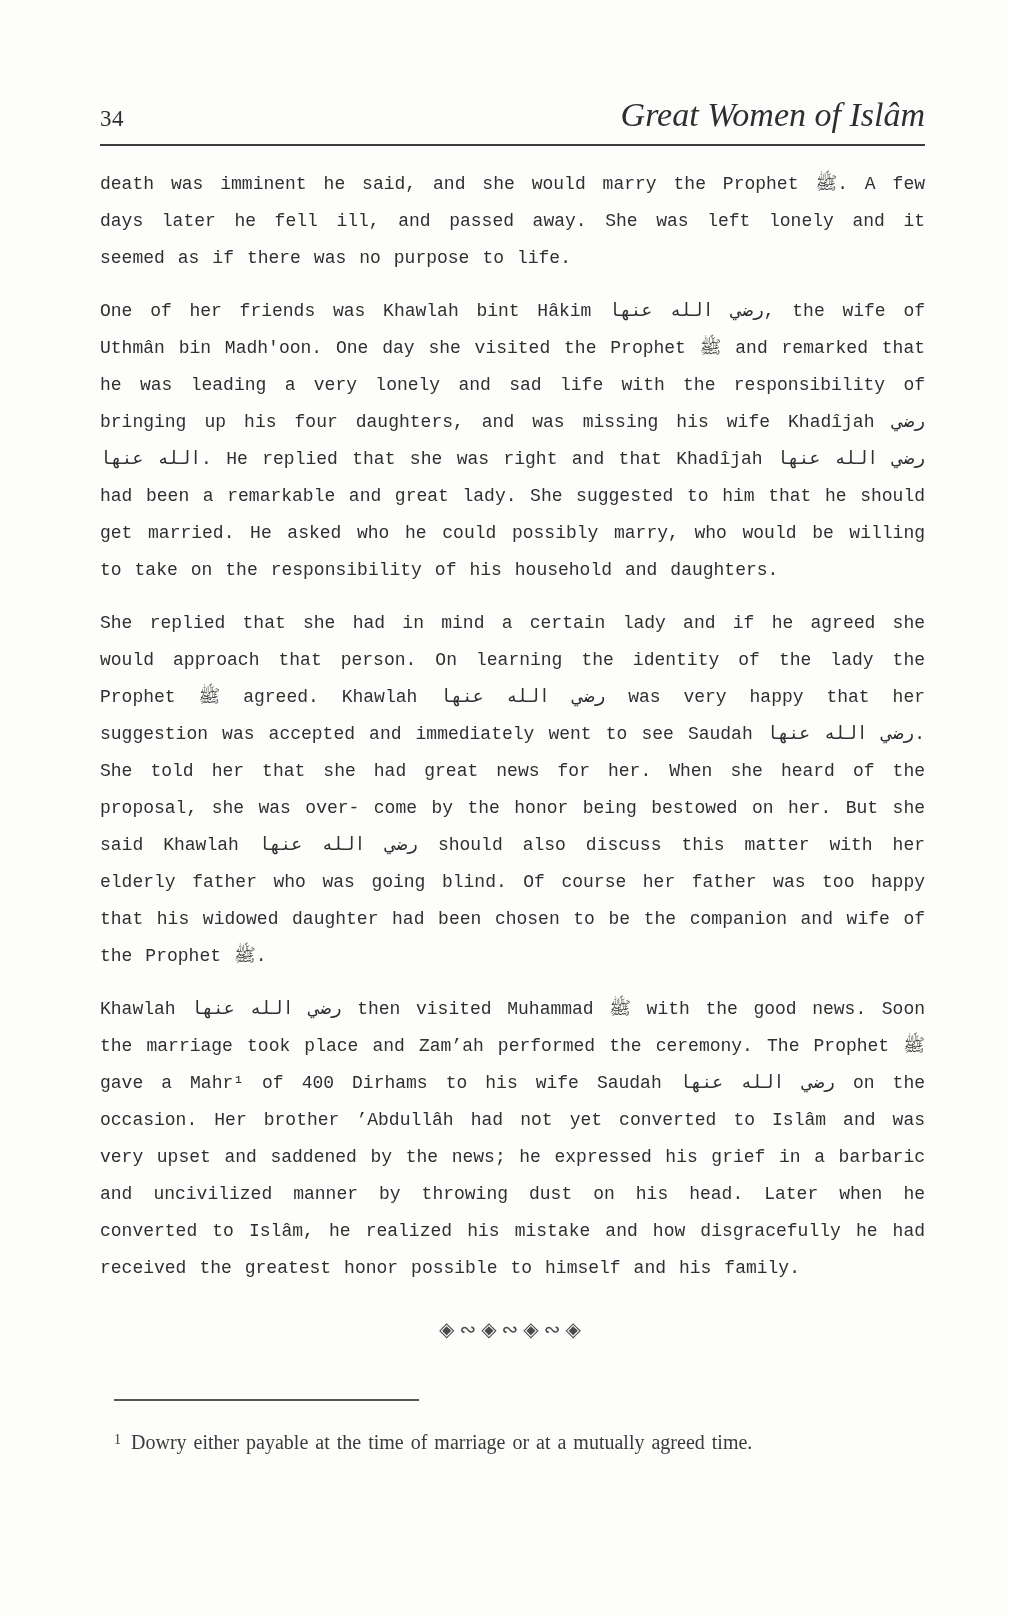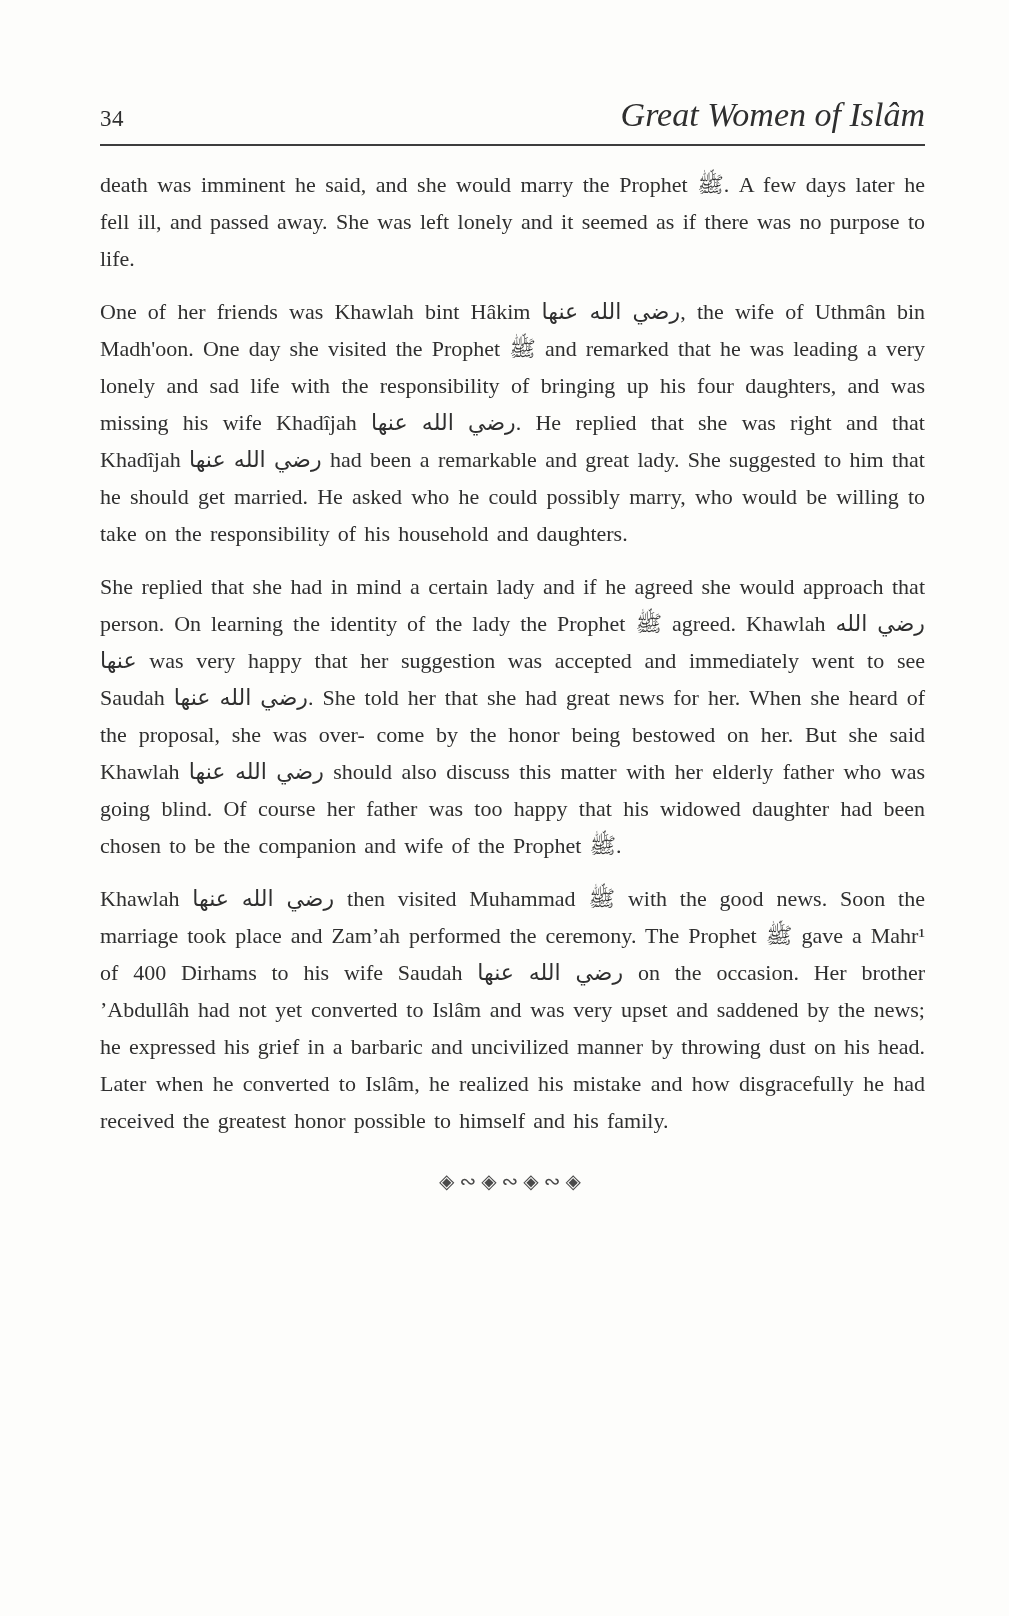--- a/index.html
+++ b/index.html
@@ -32,24 +32,25 @@
     font-size: 34px;
     font-style: italic;
   }
   .head-rule {
     margin-top: 10px;
     height: 2px;
     background: #3d3d3d;
   }
   .body-text p {
     margin: 16px 0 15px 0;
-    font-size: 22px;
+    font-size: 18px;
     line-height: 37px;
     text-align: justify;
     word-spacing: 0.12em;
+    font-family: Liberation Mono, monospace;
   }
   .body-text p:first-child {
     margin-top: 20px;
   }
   .divider {
     margin-top: 30px;
     text-align: center;
     font-size: 20px;
     letter-spacing: 5px;
     color: #4a4a4a;
@@ -91,14 +92,20 @@
 
   <main class="body-text">
     <p>death was imminent he said, and she would marry the Prophet ﷺ. A few days later he fell ill, and passed away. She was left lonely and it seemed as if there was no purpose to life.</p>
     <p>One of her friends was Khawlah bint Hâkim رضي الله عنها, the wife of Uthmân bin Madh'oon. One day she visited the Prophet ﷺ and remarked that he was leading a very lonely and sad life with the responsibility of bringing up his four daughters, and was missing his wife Khadîjah رضي الله عنها. He replied that she was right and that Khadîjah رضي الله عنها had been a remarkable and great lady. She suggested to him that he should get married. He asked who he could possibly marry, who would be willing to take on the responsibility of his household and daughters.</p>
     <p>She replied that she had in mind a certain lady and if he agreed she would approach that person. On learning the identity of the lady the Prophet ﷺ agreed. Khawlah رضي الله عنها was very happy that her suggestion was accepted and immediately went to see Saudah رضي الله عنها. She told her that she had great news for her. When she heard of the proposal, she was over- come by the honor being bestowed on her. But she said Khawlah رضي الله عنها should also discuss this matter with her elderly father who was going blind. Of course her father was too happy that his widowed daughter had been chosen to be the companion and wife of the Prophet ﷺ.</p>
     <p>Khawlah رضي الله عنها then visited Muhammad ﷺ with the good news. Soon the marriage took place and Zam’ah performed the ceremony. The Prophet ﷺ gave a Mahr¹ of 400 Dirhams  to his wife Saudah رضي الله عنها on the occasion. Her brother ’Abdullâh had not yet converted to Islâm and was very upset and saddened by the news; he expressed his grief in a barbaric and uncivilized manner by throwing dust on his head. Later when he converted to Islâm, he realized his mistake and how disgracefully he had received the greatest honor possible to himself and his family.</p>
 
     <div class="divider">◈∾◈∾◈∾◈</div>
   </main>
 
+  <footer class="footnote-area">
+    <div class="foot-rule"></div>
+    <p class="footnote">
+      <span class="fn-marker">1</span><span>Dowry either payable at the time of marriage or at a mutually agreed time.</span>
+    </p>
+  </footer>
 
 </div>
 
 </body></html>

